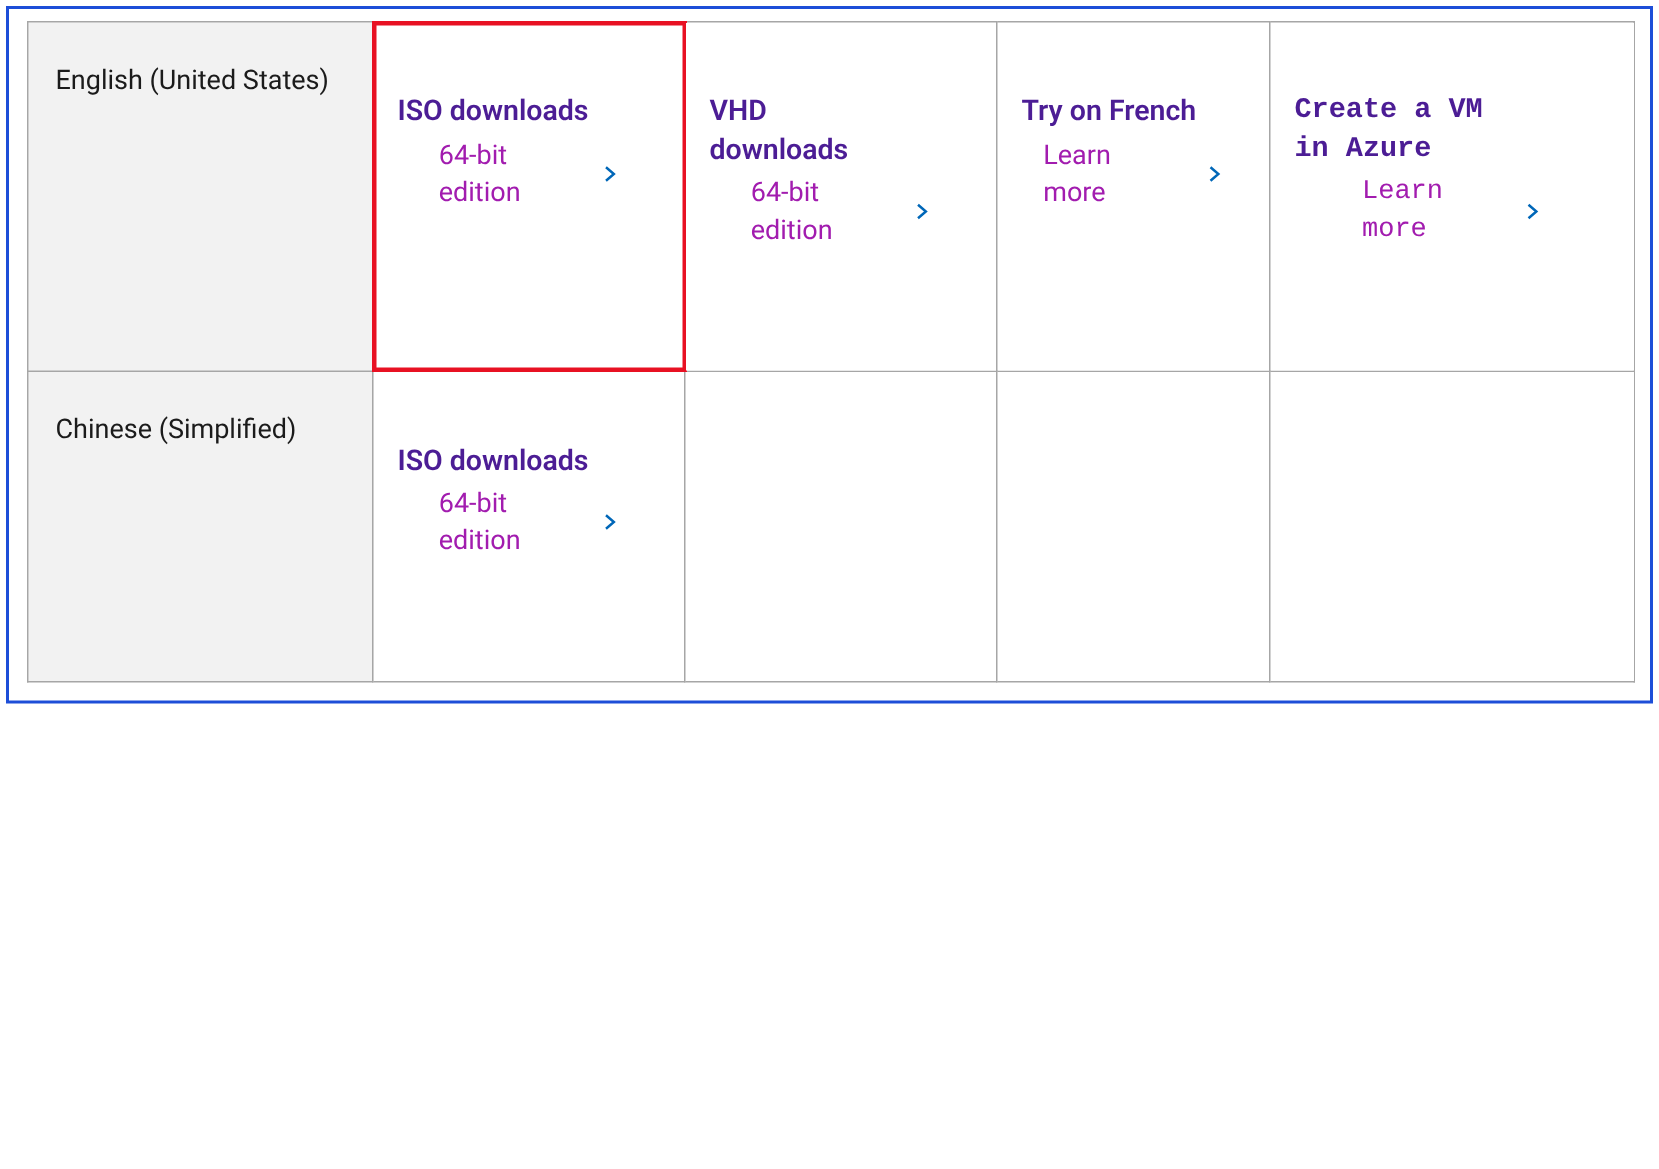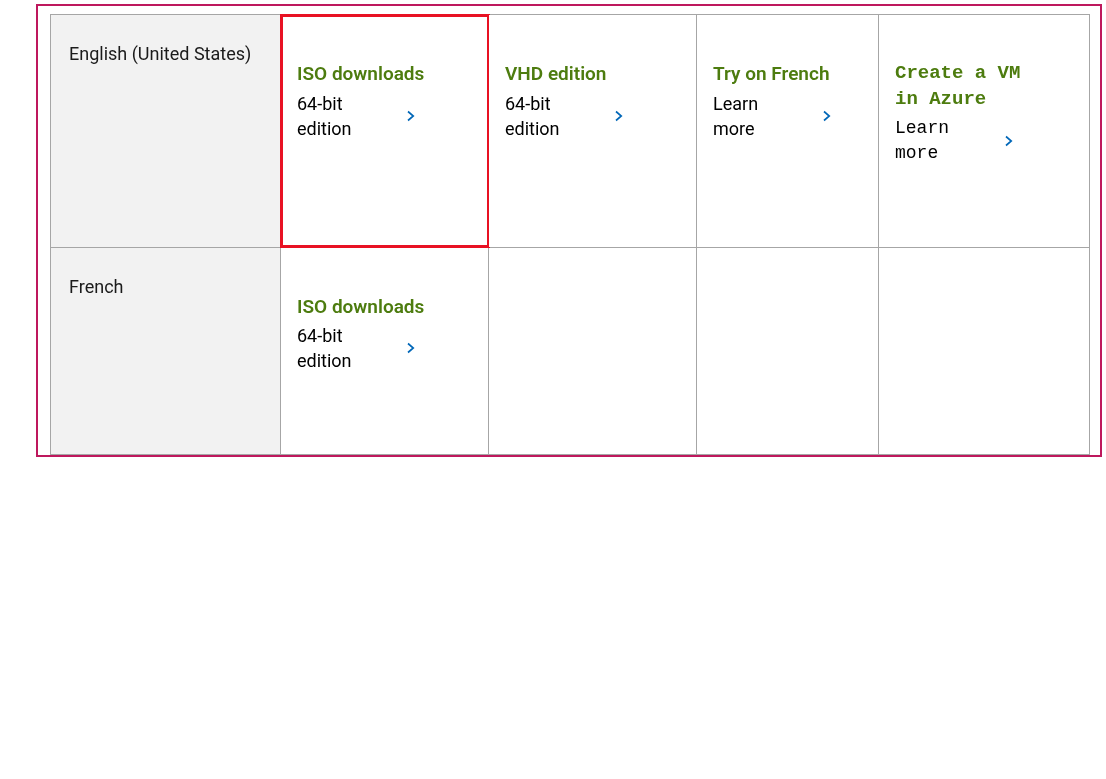--- a/index.html
+++ b/index.html
@@ -7,23 +7,22 @@
       margin: 0;
       padding: 0;
     }
     body {
       font-family: "Segoe UI", -apple-system, BlinkMacSystemFont, Roboto, Helvetica, Arial, sans-serif;
       background: #fff;
       padding: 4px;
       width: 1106px;
     }
     .outer {
-      border: 2px solid #be185d;
-      padding: 8px 10px 0 12px;
-      margin-left: 32px;
+      border: 2px solid #1d4ed8;
+      padding: 8px 10px 12px 12px;
     }
     table.dl {
       border-collapse: collapse;
       width: 100%;
     }
     table.dl td {
       border: 1px solid #a6a6a6;
       vertical-align: top;
     }
     td.lang {
@@ -34,34 +33,35 @@
       color: #1b1b1b;
     }
     td.opt {
       background: #fff;
       padding: 46px 16px 80px 16px;
       position: relative;
     }
     .opt-title {
       font-weight: 600;
       font-size: 19px;
-      color: #4d7c0f;
+      color: #4c1d95;
       margin-bottom: 4px;
       line-height: 1.35;
       max-width: 130px;
     }
     .link {
-      color: #000000;
+      color: #a21caf;
       font-size: 18px;
       display: flex;
       align-items: center;
       gap: 28px;
       text-decoration: none;
       cursor: pointer;
       line-height: 1.4;
+      justify-content: center;
     }
     .link .txt {
       max-width: 80px;
     }
     .chevron {
       width: 12px;
       height: 12px;
       flex: 0 0 auto;
     }
     .chevron svg {
@@ -92,21 +92,21 @@
         <a class="link">
           <span class="txt">64-bit edition</span>
           <span class="chevron">
             <svg viewBox="0 0 16 16" width="12" height="12">
                   <path d="M4 2l7 6-7 6" fill="none" stroke="#0067b8" stroke-width="2.2"></path>
                 </svg>
           </span>
         </a>
       </td>
       <td class="opt col-vhd">
-        <div class="opt-title">VHD edition</div>
+        <div class="opt-title">VHD downloads</div>
         <a class="link">
           <span class="txt">64-bit edition</span>
           <span class="chevron">
             <svg viewBox="0 0 16 16" width="12" height="12">
                   <path d="M4 2l7 6-7 6" fill="none" stroke="#0067b8" stroke-width="2.2"></path>
                 </svg>
           </span>
         </a>
       </td>
       <td class="opt col-try">
@@ -126,36 +126,36 @@
           <span class="txt">Learn more</span>
           <span class="chevron">
             <svg viewBox="0 0 16 16" width="12" height="12">
                   <path d="M4 2l7 6-7 6" fill="none" stroke="#0067b8" stroke-width="2.2"></path>
                 </svg>
           </span>
         </a>
       </td>
     </tr>
 
-
     <tr>
       <td class="lang">
-        <span>French</span>
+        <span>Chinese (Simplified)</span>
       </td>
       <td class="opt col-iso">
         <div class="opt-title">ISO downloads</div>
         <a class="link">
           <span class="txt">64-bit edition</span>
           <span class="chevron">
             <svg viewBox="0 0 16 16" width="12" height="12">
                   <path d="M4 2l7 6-7 6" fill="none" stroke="#0067b8" stroke-width="2.2"></path>
                 </svg>
           </span>
         </a>
       </td>
       <td class="opt col-vhd"></td>
       <td class="opt col-try"></td>
       <td class="opt col-vm"></td>
     </tr>
 
+
   </tbody>
     </table>
 </div>
 
 </body></html>

